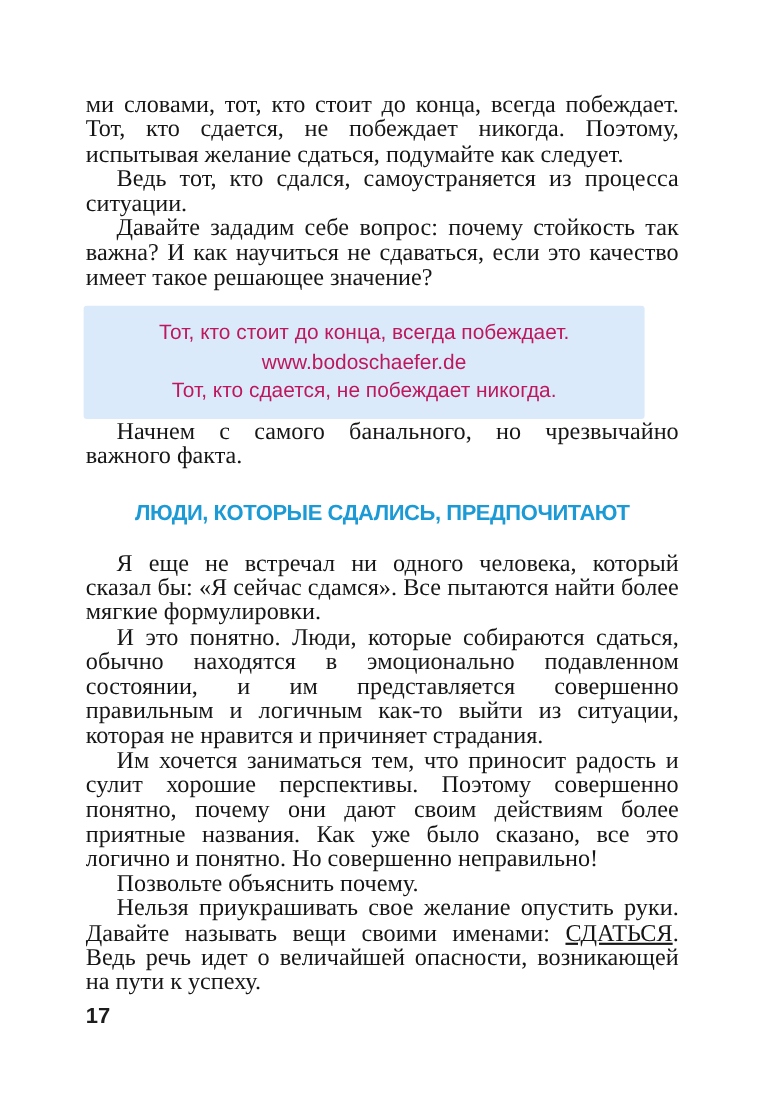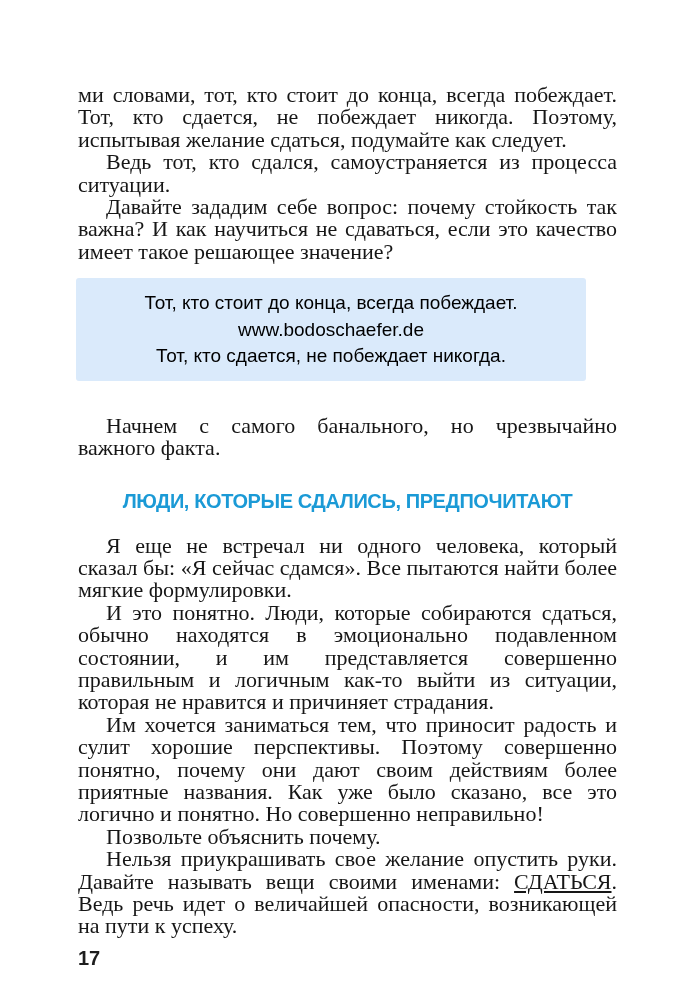--- a/index.html
+++ b/index.html
@@ -36,27 +36,27 @@
     box-sizing: border-box;
     width: 510px;
     margin: 15px 29px 0 -2px;
     padding: 12px 14px 11px 14px;
     background: #daeafb;
     border-radius: 3px;
     text-align: center;
     font-family: "Liberation Sans", "DejaVu Sans", sans-serif;
     font-size: 19px;
     line-height: 26.5px;
-    color: #000000;
+    color: #be185d;
   }
   .quote-box div {
     margin: 0;
   }
   .after-box {
-    margin-top: 34px;
+    margin-top: 0;
   }
   .section-heading {
     margin: 25px 0 18px 0;
     text-align: center;
     font-family: "Liberation Sans", "DejaVu Sans", sans-serif;
     font-weight: bold;
     font-size: 20px;
     line-height: 32px;
     letter-spacing: -0.4px;
     color: #1b9ad6;

